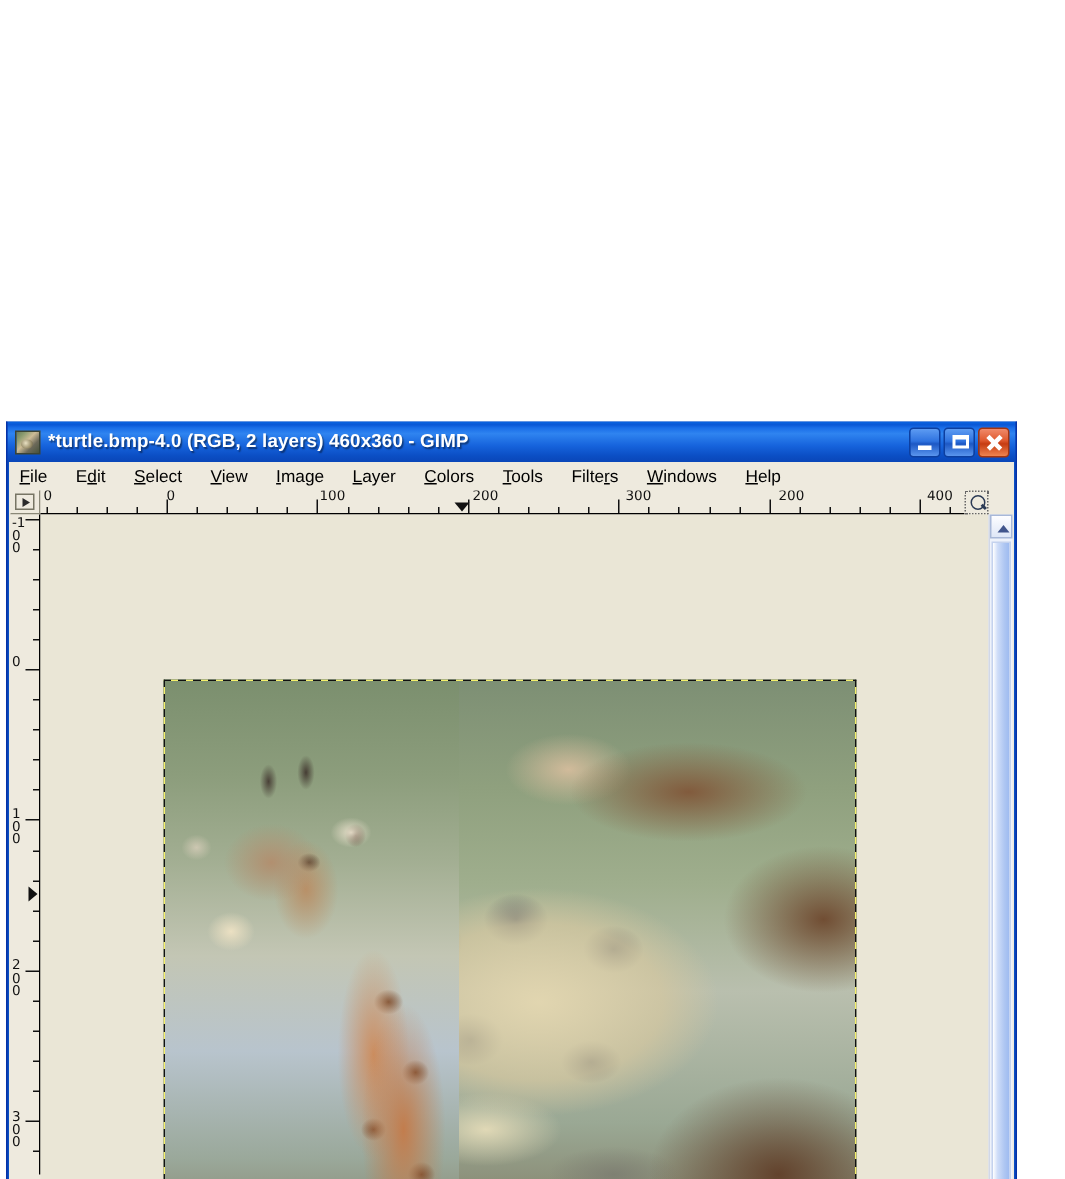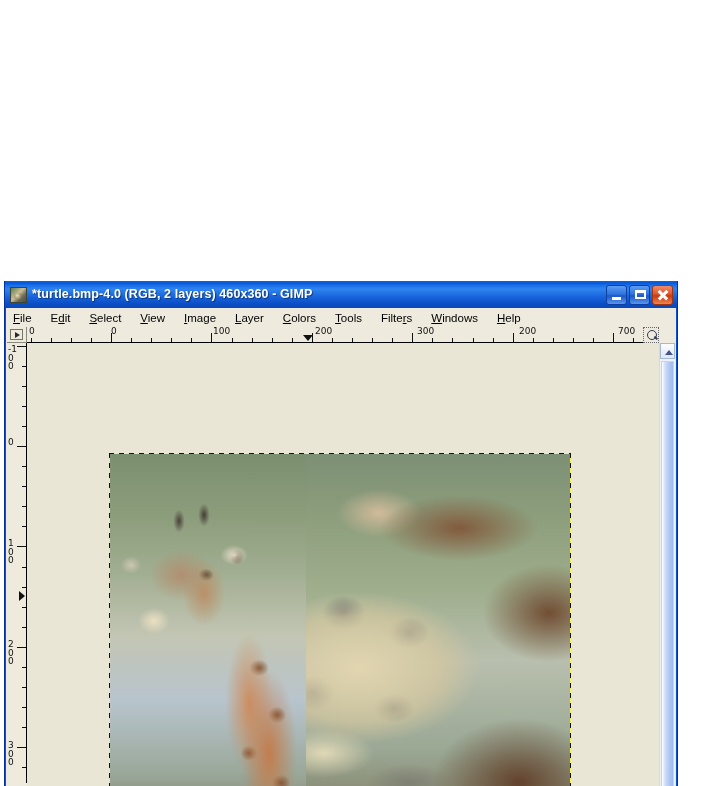--- a/index.html
+++ b/index.html
@@ -294,21 +294,21 @@
         <div id="corner-btn"></div>
       </div>
 
       <div id="hruler">
         <span class="hlabel" style="left:2px;">0</span>
         <span class="hlabel" style="left:84px;">0</span>
         <span class="hlabel" style="left:186px;">100</span>
         <span class="hlabel" style="left:288px;">200</span>
         <span class="hlabel" style="left:390px;">300</span>
         <span class="hlabel" style="left:492px;">200</span>
-        <span class="hlabel" style="left:591px;">700</span>
+        <span class="hlabel" style="left:591px;">400</span>
         <div id="hmarker"></div>
       <div class="htick minor" style="left: 4px;"></div>
           <div class="htick minor" style="left: 24px;"></div>
           <div class="htick minor" style="left: 44px;"></div>
           <div class="htick minor" style="left: 64px;"></div>
           <div class="htick major" style="left: 84px;"></div>
           <div class="htick minor" style="left: 104px;"></div>
           <div class="htick minor" style="left: 124px;"></div>
           <div class="htick minor" style="left: 144px;"></div>
           <div class="htick minor" style="left: 164px;"></div>

